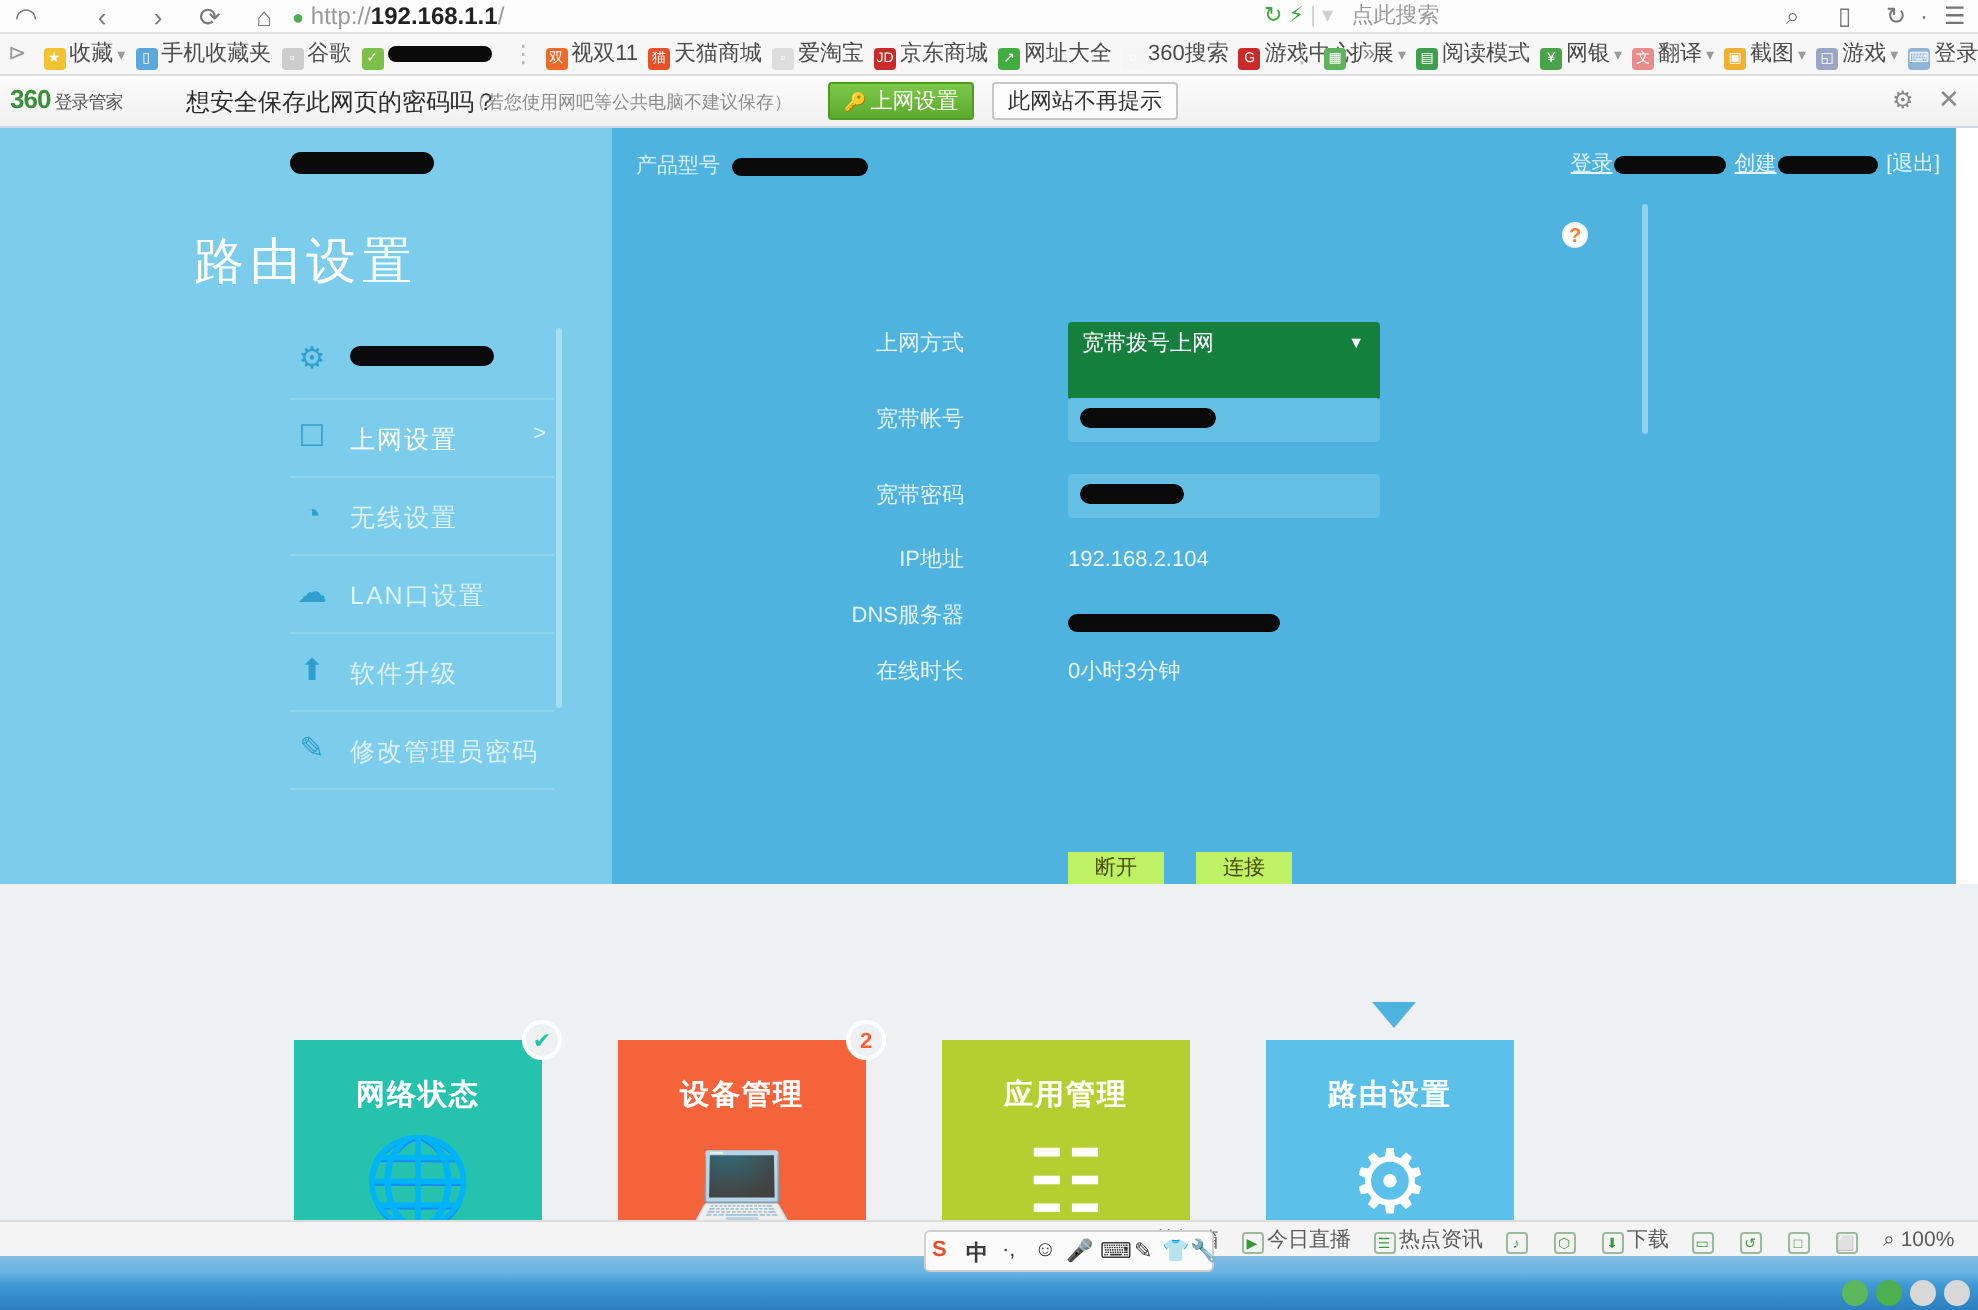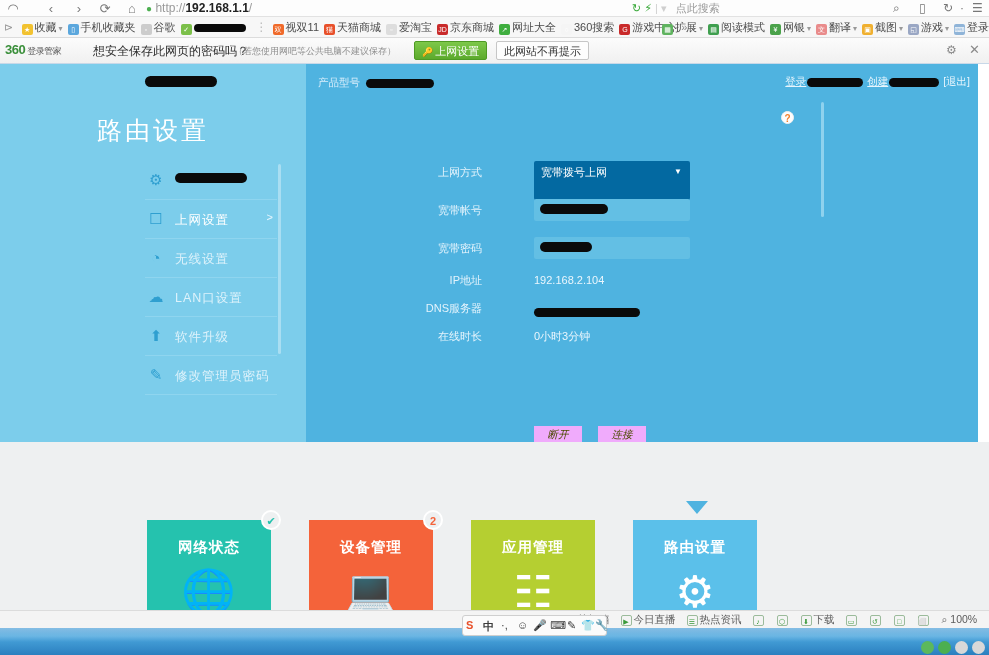--- a/index.html
+++ b/index.html
@@ -92,27 +92,27 @@
   .help-icon { position:absolute; width:13px; height:13px; border-radius:50%; background:#fdfdfd;
                color:#f2802a; font-size:10px; font-weight:bold; line-height:13px; text-align:center;
                cursor:pointer; border:1px solid #f1f1f1; }
   #c-help1 { left:475px; top:47px; }
   .frow { position:absolute; left:0; width:672px; height:22px; }
   .flabel { position:absolute; left:108px; width:68px; text-align:right; color:#e3f3fc; font-size:11px; line-height:22px; }
   .finput { position:absolute; left:228px; width:156px; height:22px; background:#63bfe4;
             border:none; border-radius:2px; }
   .finput .redact { position:absolute; left:6px; top:5px; height:10px; }
   .fstatic { position:absolute; left:228px; line-height:22px; color:#eaf6fd; font-size:11px; }
-  .fselect { position:absolute; left:228px; width:156px; height:39px; background:#0369a1;
+  .fselect { position:absolute; left:228px; width:156px; height:39px; background:#15803d;
              border-radius:2px; color:#ffffff; font-size:11px; line-height:22px; padding-left:7px;
              cursor:pointer; }
   .fselect .car { position:absolute; right:8px; top:0; font-size:8px; }
   #btn-row { position:absolute; left:0; top:362px; width:672px; }
-  .ybtn { position:absolute; width:48px; height:17px; background:#f0abfc; border:none;
-          color:#4a4a00; font-size:10.5px; line-height:17px; text-align:center; cursor:pointer;font-style:italic; }
+  .ybtn { position:absolute; width:48px; height:17px; background:#bef264; border:none;
+          color:#4a4a00; font-size:10.5px; line-height:17px; text-align:center; cursor:pointer; }
   #c-status { position:absolute; left:228px; top:404px; font-size:10.5px; color:#e9f6fd; }
   #c-status .dot { display:inline-block; width:8px; height:8px; border-radius:50%;
                    background:#e9f6fd; margin-right:4px; vertical-align:0px;
                    box-shadow:inset 0 0 0 2px #4fb3e0; }
   #c-adv { position:absolute; left:44px; top:420px; font-size:17px; color:#e8f6fd; letter-spacing:2px; }
   #c-help2 { left:475px; top:424px; }
   #c-scroll { position:absolute; left:515px; top:38px; width:3px; height:115px; background:#8fd2ee; border-radius:2px; }
   #right-gutter { position:absolute; left:978px; top:0; width:11px; height:378px; background:#ffffff; }
 
   

